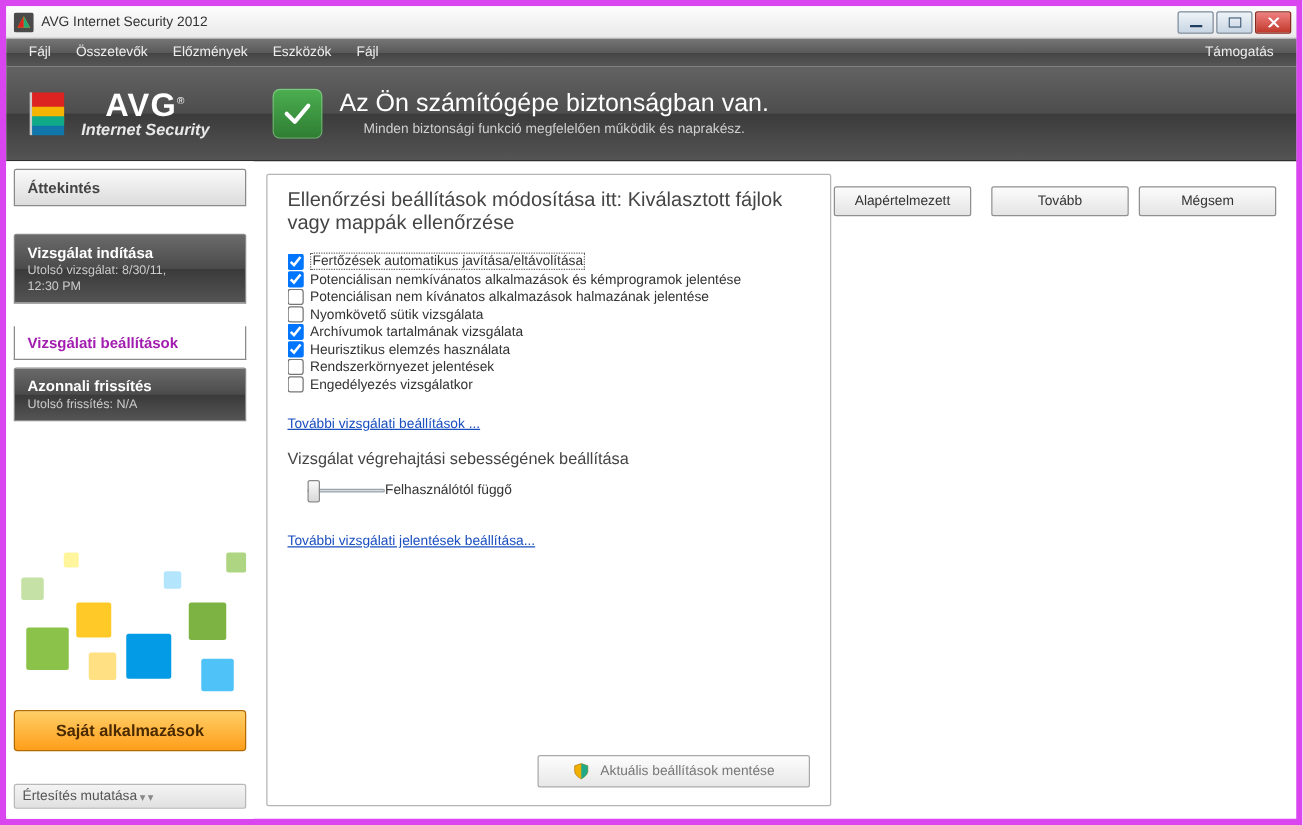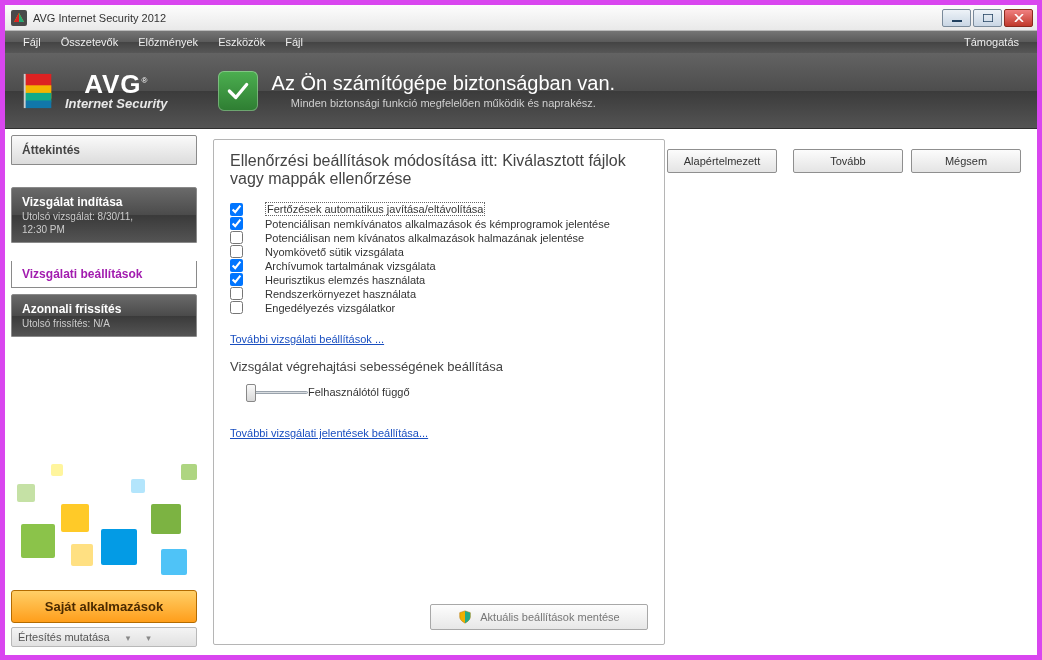--- a/index.html
+++ b/index.html
@@ -32,26 +32,26 @@
   .tab{ padding:7px 10px; font-size:12px; border:1px solid #8a8a8a; border-radius:2px 2px 0 0; margin-bottom:18px;}
   .tab-light{ background:linear-gradient(#fafafa,#dcdcdc); color:#444; font-weight:bold;}
   .tab-dark{ background:linear-gradient(#6a6a6a,#4b4b4b 50%,#3a3a3a 51%,#545454); color:#fff;}
   .tab-dark .tabtitle{ font-weight:bold; font-size:12px;}
   .tab-dark .tabsub{ font-size:10px; color:#ccc; margin-top:2px;}
   .tab-sub{ background:#fff; color:#a21caf; padding:6px 10px; font-size:12px; font-weight:bold; border:1px solid #8a8a8a; border-top:none; margin-bottom:6px;}
   .sidebar-bottom{ margin-top:auto; padding:0 6px 8px; position:relative;}
   .deco{ height:150px; position:relative; overflow:hidden;}
   .square{ position:absolute; border-radius:2px;}
   .btn-orange{ display:block; width:100%; text-align:center; padding:8px 6px; font-size:13px; font-weight:bold; color:#4a2a00; background:linear-gradient(#ffcf67,#ff9e1b); border:1px solid #b36b00; border-radius:3px; margin-top:6px; cursor:default;}
-  .linkbar{ margin-top:4px; padding:3px 6px; background:linear-gradient(#f4f4f4,#e1e1e1); border:1px solid #b8b8b8; border-radius:2px; font-size:11px; color:#555; display:flex; align-items:flex-end; gap:16px; cursor:default;}
+  .linkbar{ margin-top:26px; padding:3px 6px; background:linear-gradient(#f4f4f4,#e1e1e1); border:1px solid #b8b8b8; border-radius:2px; font-size:11px; color:#555; display:flex; align-items:flex-end; gap:2px; cursor:default;}
   .linkbar .chev{ color:#888; font-size:9px;}
   .main{ flex:1; display:flex; flex-direction:row; padding:10px 14px 10px 10px;}
   .panel{ flex:1; border:1px solid #b5b5b5; border-radius:2px; padding:12px 16px; overflow:auto; position:relative;}
   .ptitle{ font-size:16px; color:#444; margin-bottom:14px;}
-  .checks label{ display:flex; align-items:center; gap:22px; font-size:11px; color:#333; margin:1px 0; cursor:default;}
+  .checks label{ display:flex; align-items:center; gap:5px; font-size:11px; color:#333; margin:1px 0; cursor:default;}
   .checks input{ margin:0; width:13px; height:13px;}
   .dotted{ border:1px dotted #666; padding:0 1px;}
   .hlink{ color:#1a4fc0; text-decoration:underline; font-size:11px; display:inline-block; margin-top:18px; cursor:default;}
   .subhdr{ font-size:13px; color:#444; margin:14px 0 10px;}
   .slider-row{ display:flex; align-items:center; padding-left:16px;}
   .slider{ position:relative; width:62px; height:16px;}
   .slider .track{ position:absolute; left:0; right:0; top:7px; height:3px; background:#d9dde1; border:1px solid #9aa3ac; border-radius:2px;}
   .slider .thumb{ position:absolute; left:0; top:0; width:10px; height:18px; background:linear-gradient(#fafafa,#d8d8d8); border:1px solid #888; border-radius:2px;}
   .savebtn{ position:absolute; right:16px; bottom:14px; width:218px; height:26px; border:1px solid #a8a8a8; border-radius:2px; background:linear-gradient(#fdfdfd,#e7e7e7); display:flex; align-items:center; justify-content:center; gap:8px; color:#777; font-size:11px; cursor:default;}
   .shield-ico{ width:14px; height:14px;}
@@ -187,21 +187,21 @@
             <label>
               <input type="checkbox" checked="" style="">
               <span>Archívumok tartalmának vizsgálata</span>
             </label>
             <label>
               <input type="checkbox" checked="" style="">
               <span>Heurisztikus elemzés használata</span>
             </label>
             <label>
               <input type="checkbox" style="">
-              <span>Rendszerkörnyezet használata</span>
+              <span>Rendszerkörnyezet jelentések</span>
             </label>
             <label>
               <input type="checkbox" style="">
               <span>Engedélyezés vizsgálatkor</span>
             </label>
           </div>
         <a class="hlink">További vizsgálati beállítások ...</a>
         <div class="subhdr">Vizsgálat végrehajtási sebességének beállítása</div>
         <div class="slider-row">
           <div class="slider">

